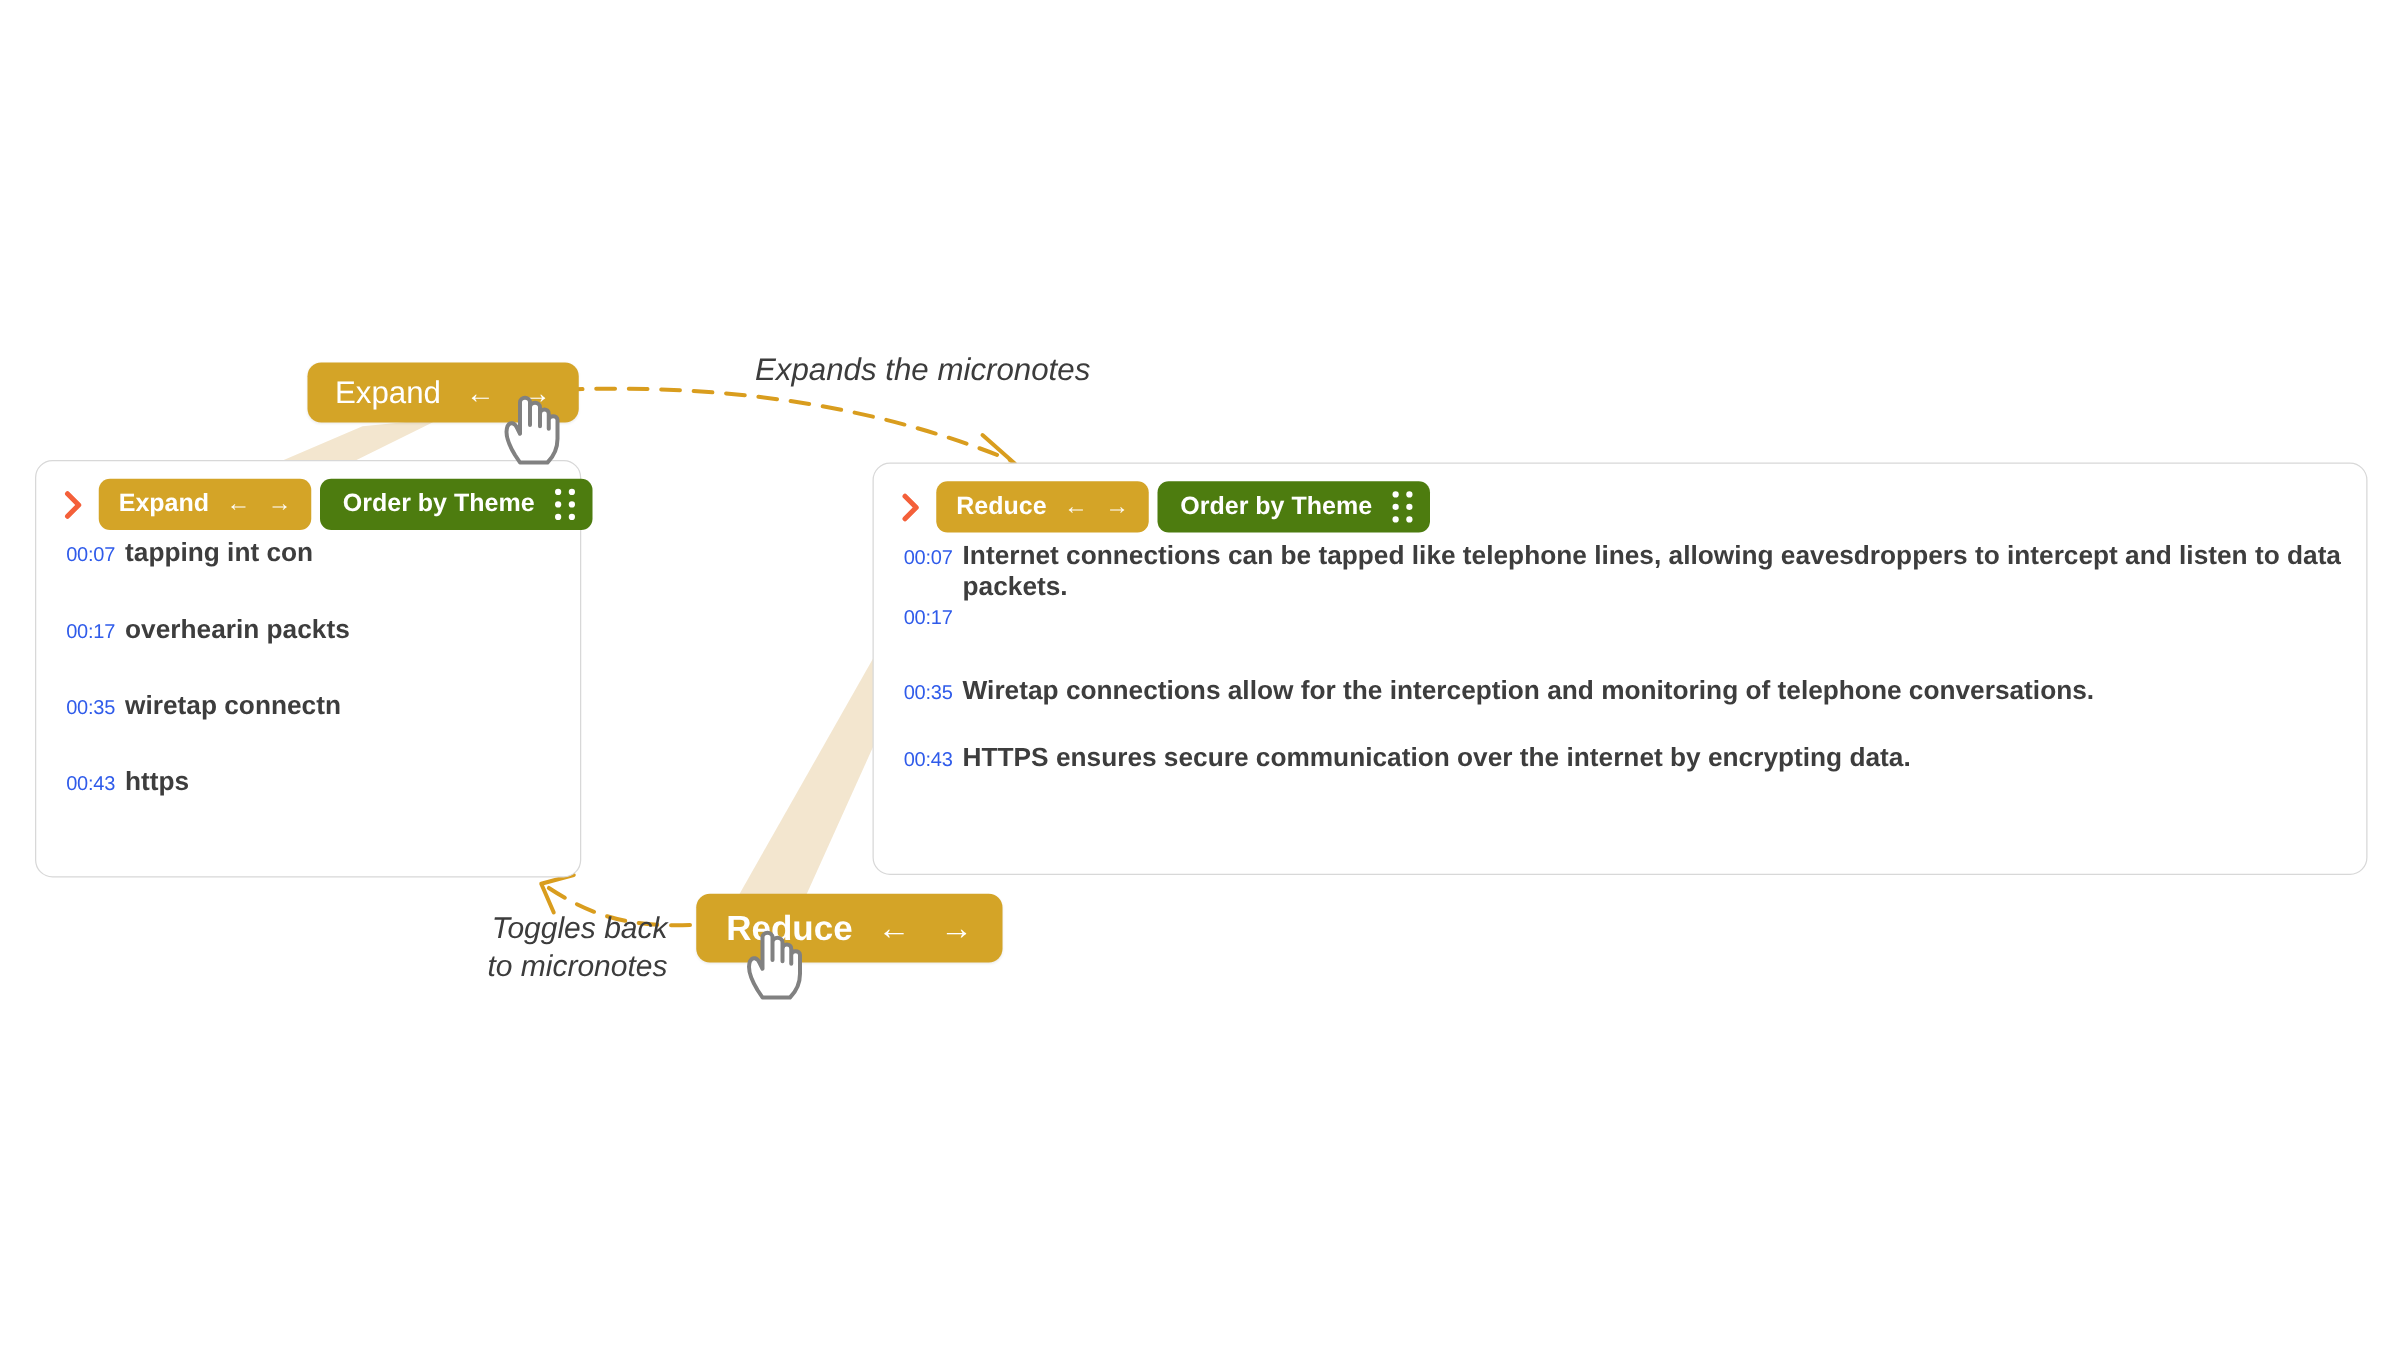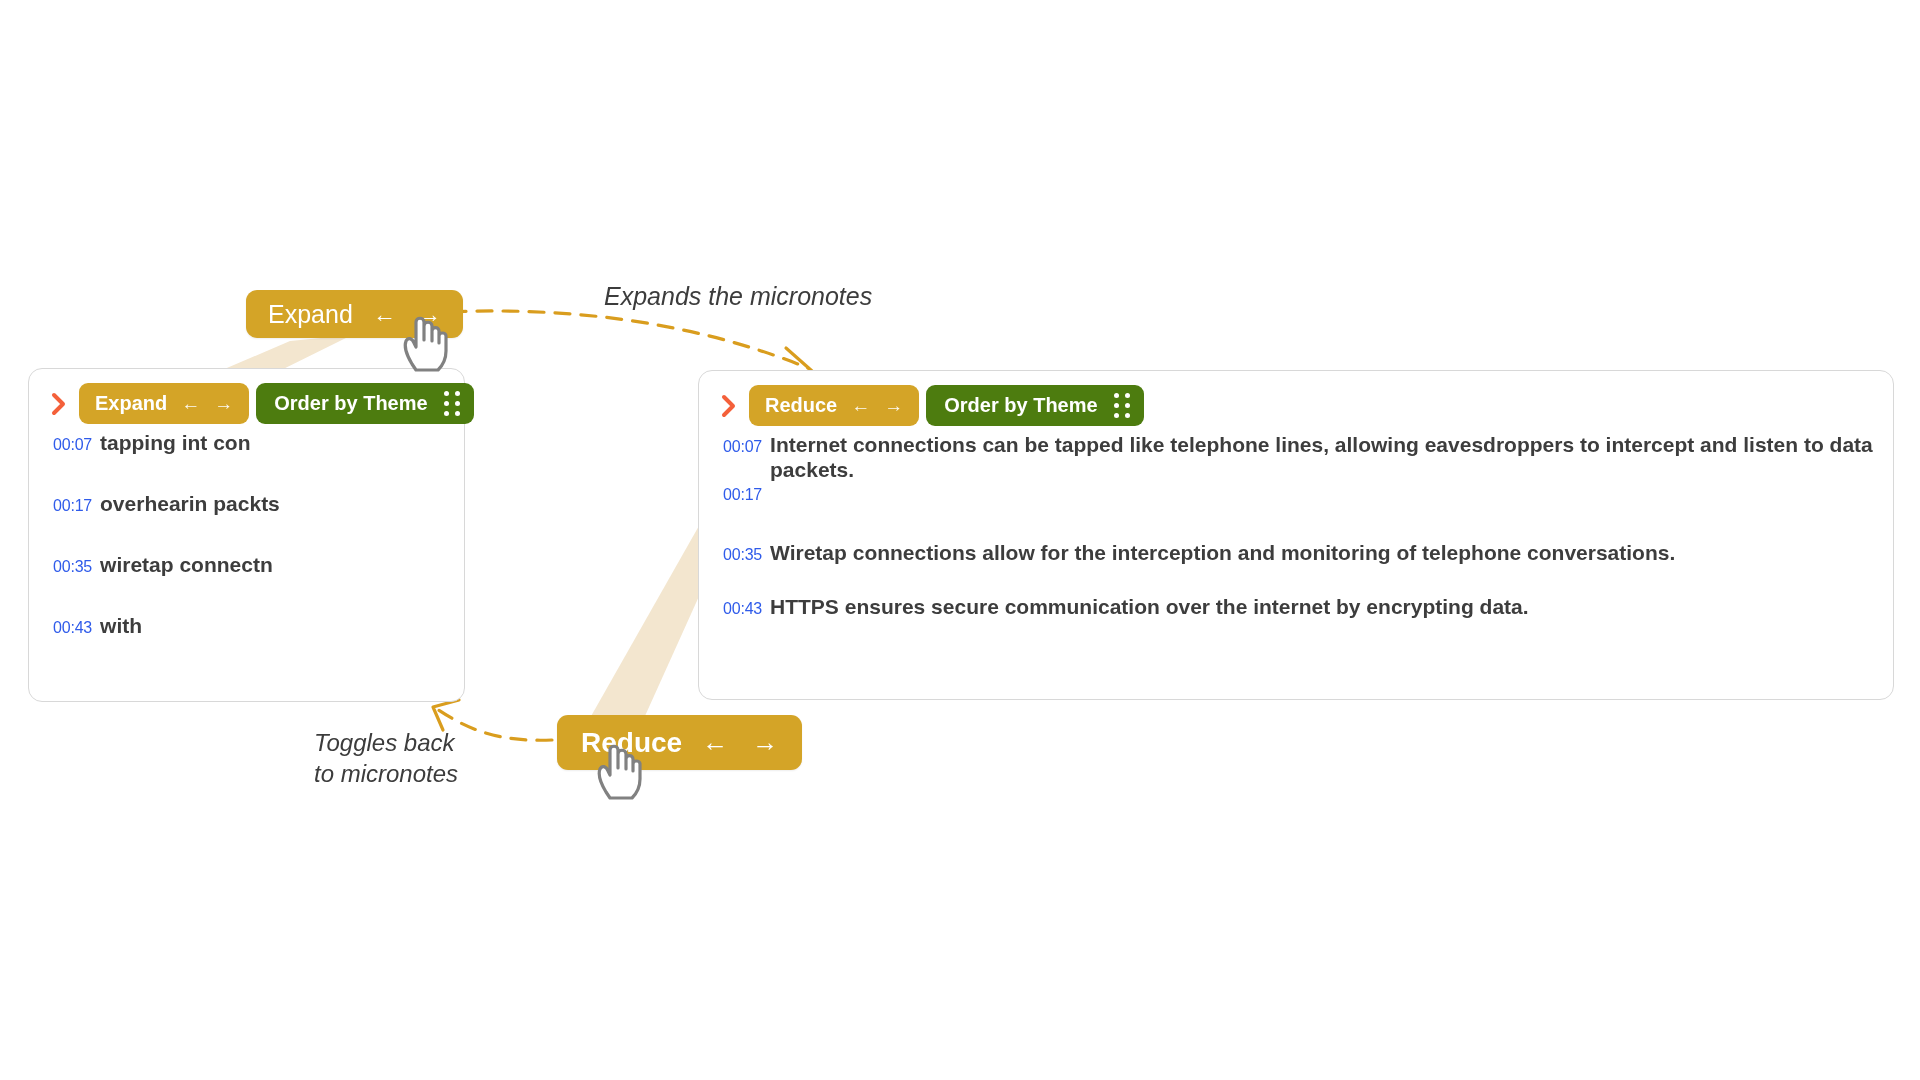--- a/index.html
+++ b/index.html
@@ -203,20 +203,21 @@
   .ann-expand {
     left: 604px;
     top: 280px;
     font-size: 25px;
   }
   .ann-toggle {
     left: 314px;
     top: 728px;
     font-size: 24px;
     width: 220px;
+    text-align: right;
   }
   .ann-toggle div { white-space: nowrap; }
 </style>
 </head>
 <body>
 
 <div id="stage">
 
   <svg class="beam-layer" viewBox="0 0 1920 1080" width="1920" height="1080">
 
@@ -266,21 +267,21 @@
       <div class="note-row">
         <span class="note-time">00:17</span>
         <span class="note-text">overhearin packts</span>
       </div>
       <div class="note-row">
         <span class="note-time">00:35</span>
         <span class="note-text">wiretap connectn</span>
       </div>
       <div class="note-row">
         <span class="note-time">00:43</span>
-        <span class="note-text">with</span>
+        <span class="note-text">https</span>
       </div>
     </div>
   </div>
 
   <div class="card card-right">
     <div class="card-header">
       <span class="chevron-icon">
         <svg width="18" height="26" viewBox="0 0 18 26" aria-hidden="true">
           <path d="M3 4 L12 13 L3 22" fill="none" stroke="#f4603a" stroke-width="4" stroke-linecap="round" stroke-linejoin="round"></path>
         </svg>

